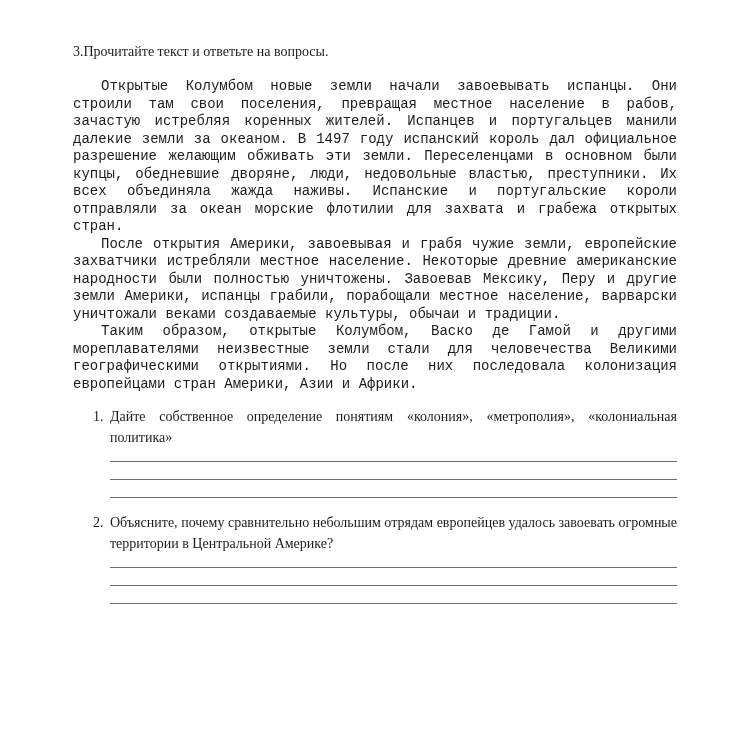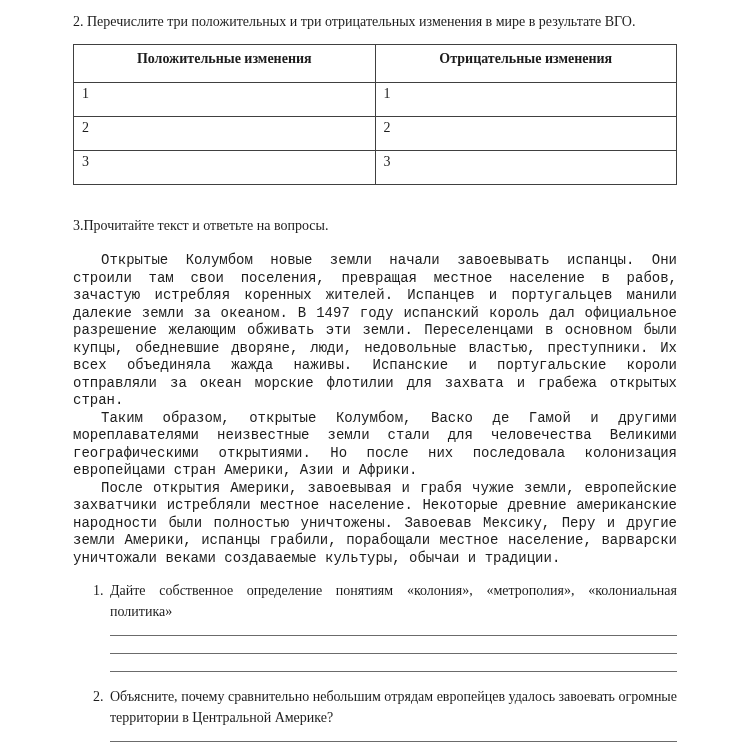--- a/index.html
+++ b/index.html
@@ -82,52 +82,29 @@
     height: 18px;
     border-bottom: 1px solid #6b6b6b;
   }
   .answer-line:first-child { height: 14px; }
 </style>
 </head>
 <body>
 
 <div class="doc">
 
-  <p class="task2">2. Перечислите три положительных и три отрицательных изменения в мире в результате ВГО.</p>
 
-  <table class="changes">
-    <thead>
-      <tr>
-        <th>Положительные изменения</th>
-        <th>Отрицательные изменения</th>
-      </tr>
-    </thead>
-    <tbody>
-      <tr>
-        <td>1</td>
-        <td>1</td>
-      </tr>
-      <tr>
-        <td>2</td>
-        <td>2</td>
-      </tr>
-      <tr>
-        <td>3</td>
-        <td>3</td>
-      </tr>
-    </tbody>
-  </table>
 
   <p class="task3-heading">3.Прочитайте текст и ответьте на вопросы.</p>
 
   <p class="body-para">Открытые Колумбом новые земли начали завоевывать испанцы. Они строили там свои поселения, превращая местное население в рабов, зачастую истребляя коренных жителей. Испанцев и португальцев манили далекие земли за океаном. В 1497 году испанский король дал официальное разрешение желающим обживать эти земли. Переселенцами в основном были купцы, обедневшие дворяне, люди, недовольные властью, преступники. Их всех объединяла жажда наживы. Испанские и португальские короли отправляли за океан морские флотилии для захвата и грабежа открытых стран.</p>
 
+  <p class="body-para">После открытия Америки, завоевывая и грабя чужие земли, европейские захватчики истребляли местное население. Некоторые древние американские народности были полностью уничтожены. Завоевав Мексику, Перу и другие земли Америки, испанцы грабили, порабощали местное население, варварски уничтожали веками создаваемые культуры, обычаи и традиции.</p>
+
   <p class="body-para">Таким образом, открытые Колумбом, Васко де Гамой и другими мореплавателями неизвестные земли стали для человечества Великими географическими открытиями. Но после них последовала колонизация европейцами стран Америки, Азии и Африки.</p>
-
-  <p class="body-para">После открытия Америки, завоевывая и грабя чужие земли, европейские захватчики истребляли местное население. Некоторые древние американские народности были полностью уничтожены. Завоевав Мексику, Перу и другие земли Америки, испанцы грабили, порабощали местное население, варварски уничтожали веками создаваемые культуры, обычаи и традиции.</p>
 
   <div class="qlist">
 
     <div class="question">
       <div class="qrow">
         <span class="qnum">1.</span>
         <span class="qtext">Дайте собственное определение понятиям «колония», «метрополия», «колониальная политика»</span>
       </div>
       <div class="answer-lines">
         <div class="answer-line"></div>

